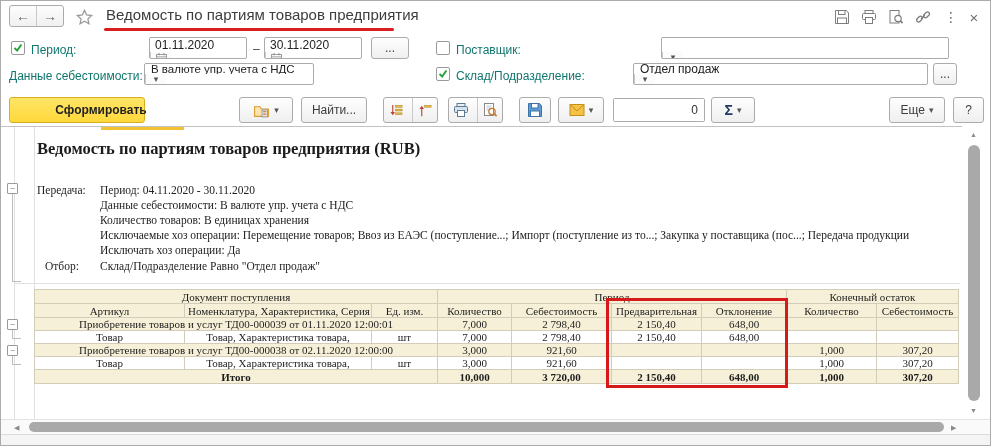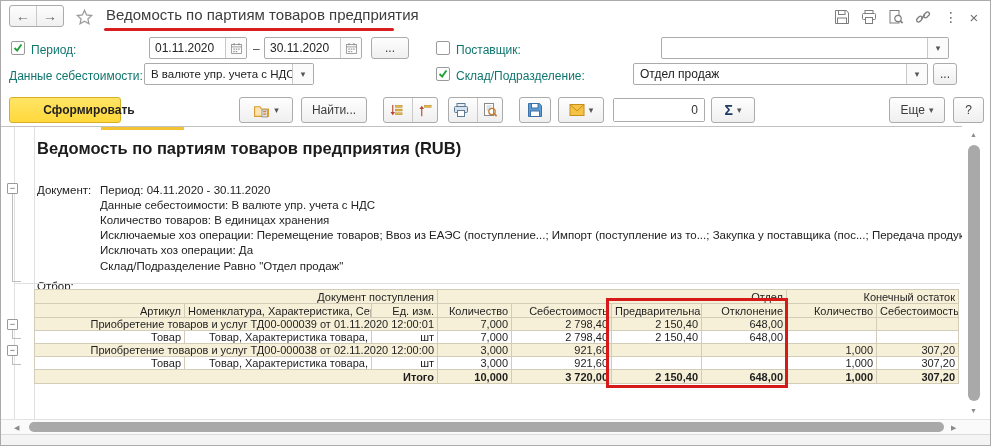--- a/index.html
+++ b/index.html
@@ -16,49 +16,49 @@
   .navbtn:first-child{ border-right:1px solid #C9C9C9; }
   .starbtn{ position:absolute; left:72px; top:5px; width:22px; height:22px; display:flex; align-items:center; justify-content:center; }
   .wintitle{ position:absolute; left:105px; top:5px; font-size:15px; color:#3d3d3d; white-space:nowrap; }
   .red-underline{ position:absolute; left:103px; top:27px; width:290px; height:3px; background:#D81E1E; border-radius:2px; }
   .tb-icon{ position:absolute; top:6px; width:22px; height:20px; display:flex; align-items:center; justify-content:center; }
   .kebab{ font-size:14px; color:#6e6e6e; letter-spacing:0; }
   .closex{ font-size:15px; color:#6e6e6e; }
   
   .checkbox{ position:absolute; width:14px; height:14px; border:1px solid #9a9a9a; border-radius:2px; background:#fff; display:flex; align-items:center; justify-content:center; }
   .flabel{ position:absolute; font-size:12px; color:#0f766e; white-space:nowrap; }
-  .field{ position:absolute; height:22px; border:1px solid #ABABAB; border-radius:2px; background:#fff; display:flex; align-items:stretch; overflow:hidden; }
+  .field{ position:absolute; height:22px; border:1px solid #ABABAB; border-radius:2px; background:#fff; display:flex; align-items:stretch; overflow:hidden;flex-direction:column; }
   .field input{ border:none; outline:none; flex:1; font:12px "Liberation Sans","DejaVu Sans",sans-serif; color:#222; padding:0 5px; min-width:0; background:transparent; }
   .field .suffix{ width:21px; display:flex; align-items:center; justify-content:center; border-left:1px solid #C9C9C9; background:#FBFBFB; }
   .combo-text{ flex:1; display:flex; align-items:center; padding:0 6px; font-size:11.5px; color:#222; white-space:nowrap; overflow:hidden; }
   .arrow{ font-size:9px; color:#555; }
   .dash{ position:absolute; font-size:12px; color:#444; }
   .btn{ position:absolute; height:26px; border:1px solid #ABABAB; border-radius:3px; background:linear-gradient(#FEFEFE,#EFEFEF); display:flex; align-items:center; justify-content:center; font-size:12px; color:#3c3c3c; gap:4px; }
   .btn-sm{ height:22px; }
   
   .toolbar{ position:absolute; left:0; top:92px; width:991px; height:33px; background:#fff; }
   .btn-generate{ background:linear-gradient(#FFE566,#FFD83B); border:1px solid #D6AF25; font-weight:bold; color:#1f1f1f; }
   .iconpair{ display:flex; padding:0; }
   .iconpair .half{ width:27px; height:100%; display:flex; align-items:center; justify-content:center; }
   .iconpair .half + .half{ border-left:1px solid #C9C9C9; }
   .counter{ position:absolute; height:24px; border:1px solid #ABABAB; border-radius:2px; background:#fff; }
   .counter input{ width:100%; height:100%; border:none; outline:none; text-align:right; padding:0 6px; font:12px "Liberation Sans","DejaVu Sans",sans-serif; color:#333; }
   .sigma{ font-size:14px; font-weight:bold; color:#1F3864; }
   
-  .report{ position:absolute; left:0; top:125px; width:961px; height:293px; background:#fff; border-top:1px solid #C2C2C2; overflow:hidden; }
+  .report{ position:absolute; left:0; top:125px; width:961px; height:293px; background:#fff; border-top:1px solid #C2C2C2; overflow:hidden;font-family:Liberation Serif, serif; }
   .marker-yellow{ position:absolute; left:100px; top:0; width:83px; height:3px; background:#F2C233; }
   .mline{ position:absolute; background:#E0E0E0; }
   .rtitle{ position:absolute; left:36px; top:12px; font-size:16.5px; font-weight:bold; color:#1b1b1b; white-space:nowrap; }
   .minusbox{ position:absolute; width:11px; height:11px; border:1px solid #9a9a9a; background:#fff; font-size:9px; line-height:9px; text-align:center; color:#555; border-radius:1px; }
   .tree{ position:absolute; border-color:#BDBDBD !important; }
   .plabel{ position:absolute; font-size:11.5px; color:#222; white-space:nowrap; }
   
   table.rt{ position:absolute; left:33px; top:162px; border-collapse:collapse; table-layout:fixed; width:924px; }
   table.rt th, table.rt td{
-    border:1px solid #D2CCB8; font-size:11px; font-weight:normal; text-align:right;
+    border:1px solid #D2CCB8; font-size:11px; font-weight:normal; text-align:center;
     padding:0 3px; height:13px; line-height:12px; white-space:nowrap; overflow:hidden; color:#1e1e1e;
   }
   table.rt thead th{ background:#F7F0D8; height:14px; }
   tr.group td, tr.total td{ background:#F7F0D8; }
   tr.detail td{ background:#fff; }
   tr.total td{ font-weight:bold; height:14px; }
   td.num{ text-align:right; }
   .red-rect{ position:absolute; left:605px; top:171px; width:182px; height:90px; border:3px solid #D61A1A; }
   
   .vscroll{ position:absolute; left:962px; top:129px; width:22px; height:288px; background:#fff; }
@@ -203,21 +203,21 @@
       <span class="suffix">
           <span class="arrow">▾</span>
         </span>
     </div>
     <div class="btn btn-sm" style="left:932px; top:62px; width:24px;">
         <span>...</span>
       </div>
   </div>
 
   <div class="toolbar">
-    <div class="btn btn-generate" style="left:8px; top:4px; width:112px;padding-left:48px;">
+    <div class="btn btn-generate" style="left:8px; top:4px; width:136px;padding-left:48px;">
         <span>Сформировать</span>
       </div>
     <div class="btn" style="left:238px; top:4px; width:54px;">
       <svg width="17" height="17" viewBox="0 0 16 16">
           <path d="M1.5 4.5h5l1.5 2h6.5v7h-13z" fill="#FCE3B0" stroke="#D89B2D"></path>
           <rect x="8.5" y="7.5" width="5" height="6.5" fill="#fff" stroke="#999"></rect>
           <path d="M9.5 9h3M9.5 10.5h3M9.5 12h3" stroke="#C9762B" stroke-width="0.9"></path>
         </svg>
       <span class="arrow">▾</span>
     </div>
@@ -301,46 +301,46 @@
     <div class="tree" style="position:absolute; left:11px; top:154px; width:9px; height:1px; background:#BDBDBD;"></div>
 
     <div class="minusbox" style="left:6px; top:192px;">−</div>
     <div class="tree" style="position:absolute; left:11px; top:203px; width:1px; height:8px; background:#BDBDBD;"></div>
     <div class="tree" style="position:absolute; left:11px; top:211px; width:9px; height:1px; background:#BDBDBD;"></div>
 
     <div class="minusbox" style="left:6px; top:218px;">−</div>
     <div class="tree" style="position:absolute; left:11px; top:229px; width:1px; height:8px; background:#BDBDBD;"></div>
     <div class="tree" style="position:absolute; left:11px; top:237px; width:9px; height:1px; background:#BDBDBD;"></div>
 
-    <div class="plabel" style="left:36px; top:57px;">Документ:</div>
+    <div class="plabel" style="left:36px; top:57px;">Передача:</div>
     <div class="plabel" style="left:99px; top:57px;">Период: 04.11.2020 - 30.11.2020</div>
     <div class="plabel" style="left:99px; top:72px;">Данные себестоимости: В валюте упр. учета с НДС</div>
     <div class="plabel" style="left:99px; top:87px;">Количество товаров: В единицах хранения</div>
     <div class="plabel" style="left:99px; top:102px;">Исключаемые хоз операции: Перемещение товаров; Ввоз из ЕАЭС (поступление...; Импорт (поступление из то...; Закупка у поставщика (пос...; Передача продукции</div>
     <div class="plabel" style="left:99px; top:117px;">Исключать хоз операции: Да</div>
-    <div class="plabel" style="left:36px; top:133px;margin-top:20px;">Отбор:</div>
+    <div class="plabel" style="left:44px; top:133px;">Отбор:</div>
     <div class="plabel" style="left:99px; top:133px;">Склад/Подразделение Равно "Отдел продаж"</div>
     <div class="mline" style="left:14px; top:156px; width:945px; height:1px;"></div>
 
     <table class="rt">
       <colgroup>
         <col style="width:150px">
           <col style="width:187px">
           <col style="width:66px">
         <col style="width:74px">
           <col style="width:100px">
           <col style="width:90px">
         <col style="width:85px">
           <col style="width:90px">
           <col style="width:82px">
       </colgroup>
       <thead>
           <tr>
             <th colspan="3">Документ поступления</th>
-            <th colspan="4">Отдел</th>
+            <th colspan="4">Период</th>
             <th colspan="2">Конечный остаток</th>
           </tr>
           <tr>
             <th>Артикул</th>
             <th>Номенклатура, Характеристика, Серия</th>
             <th>Ед. изм.</th>
             <th>Количество</th>
             <th>Себестоимость</th>
             <th>Предварительная</th>
             <th>Отклонение</th>

